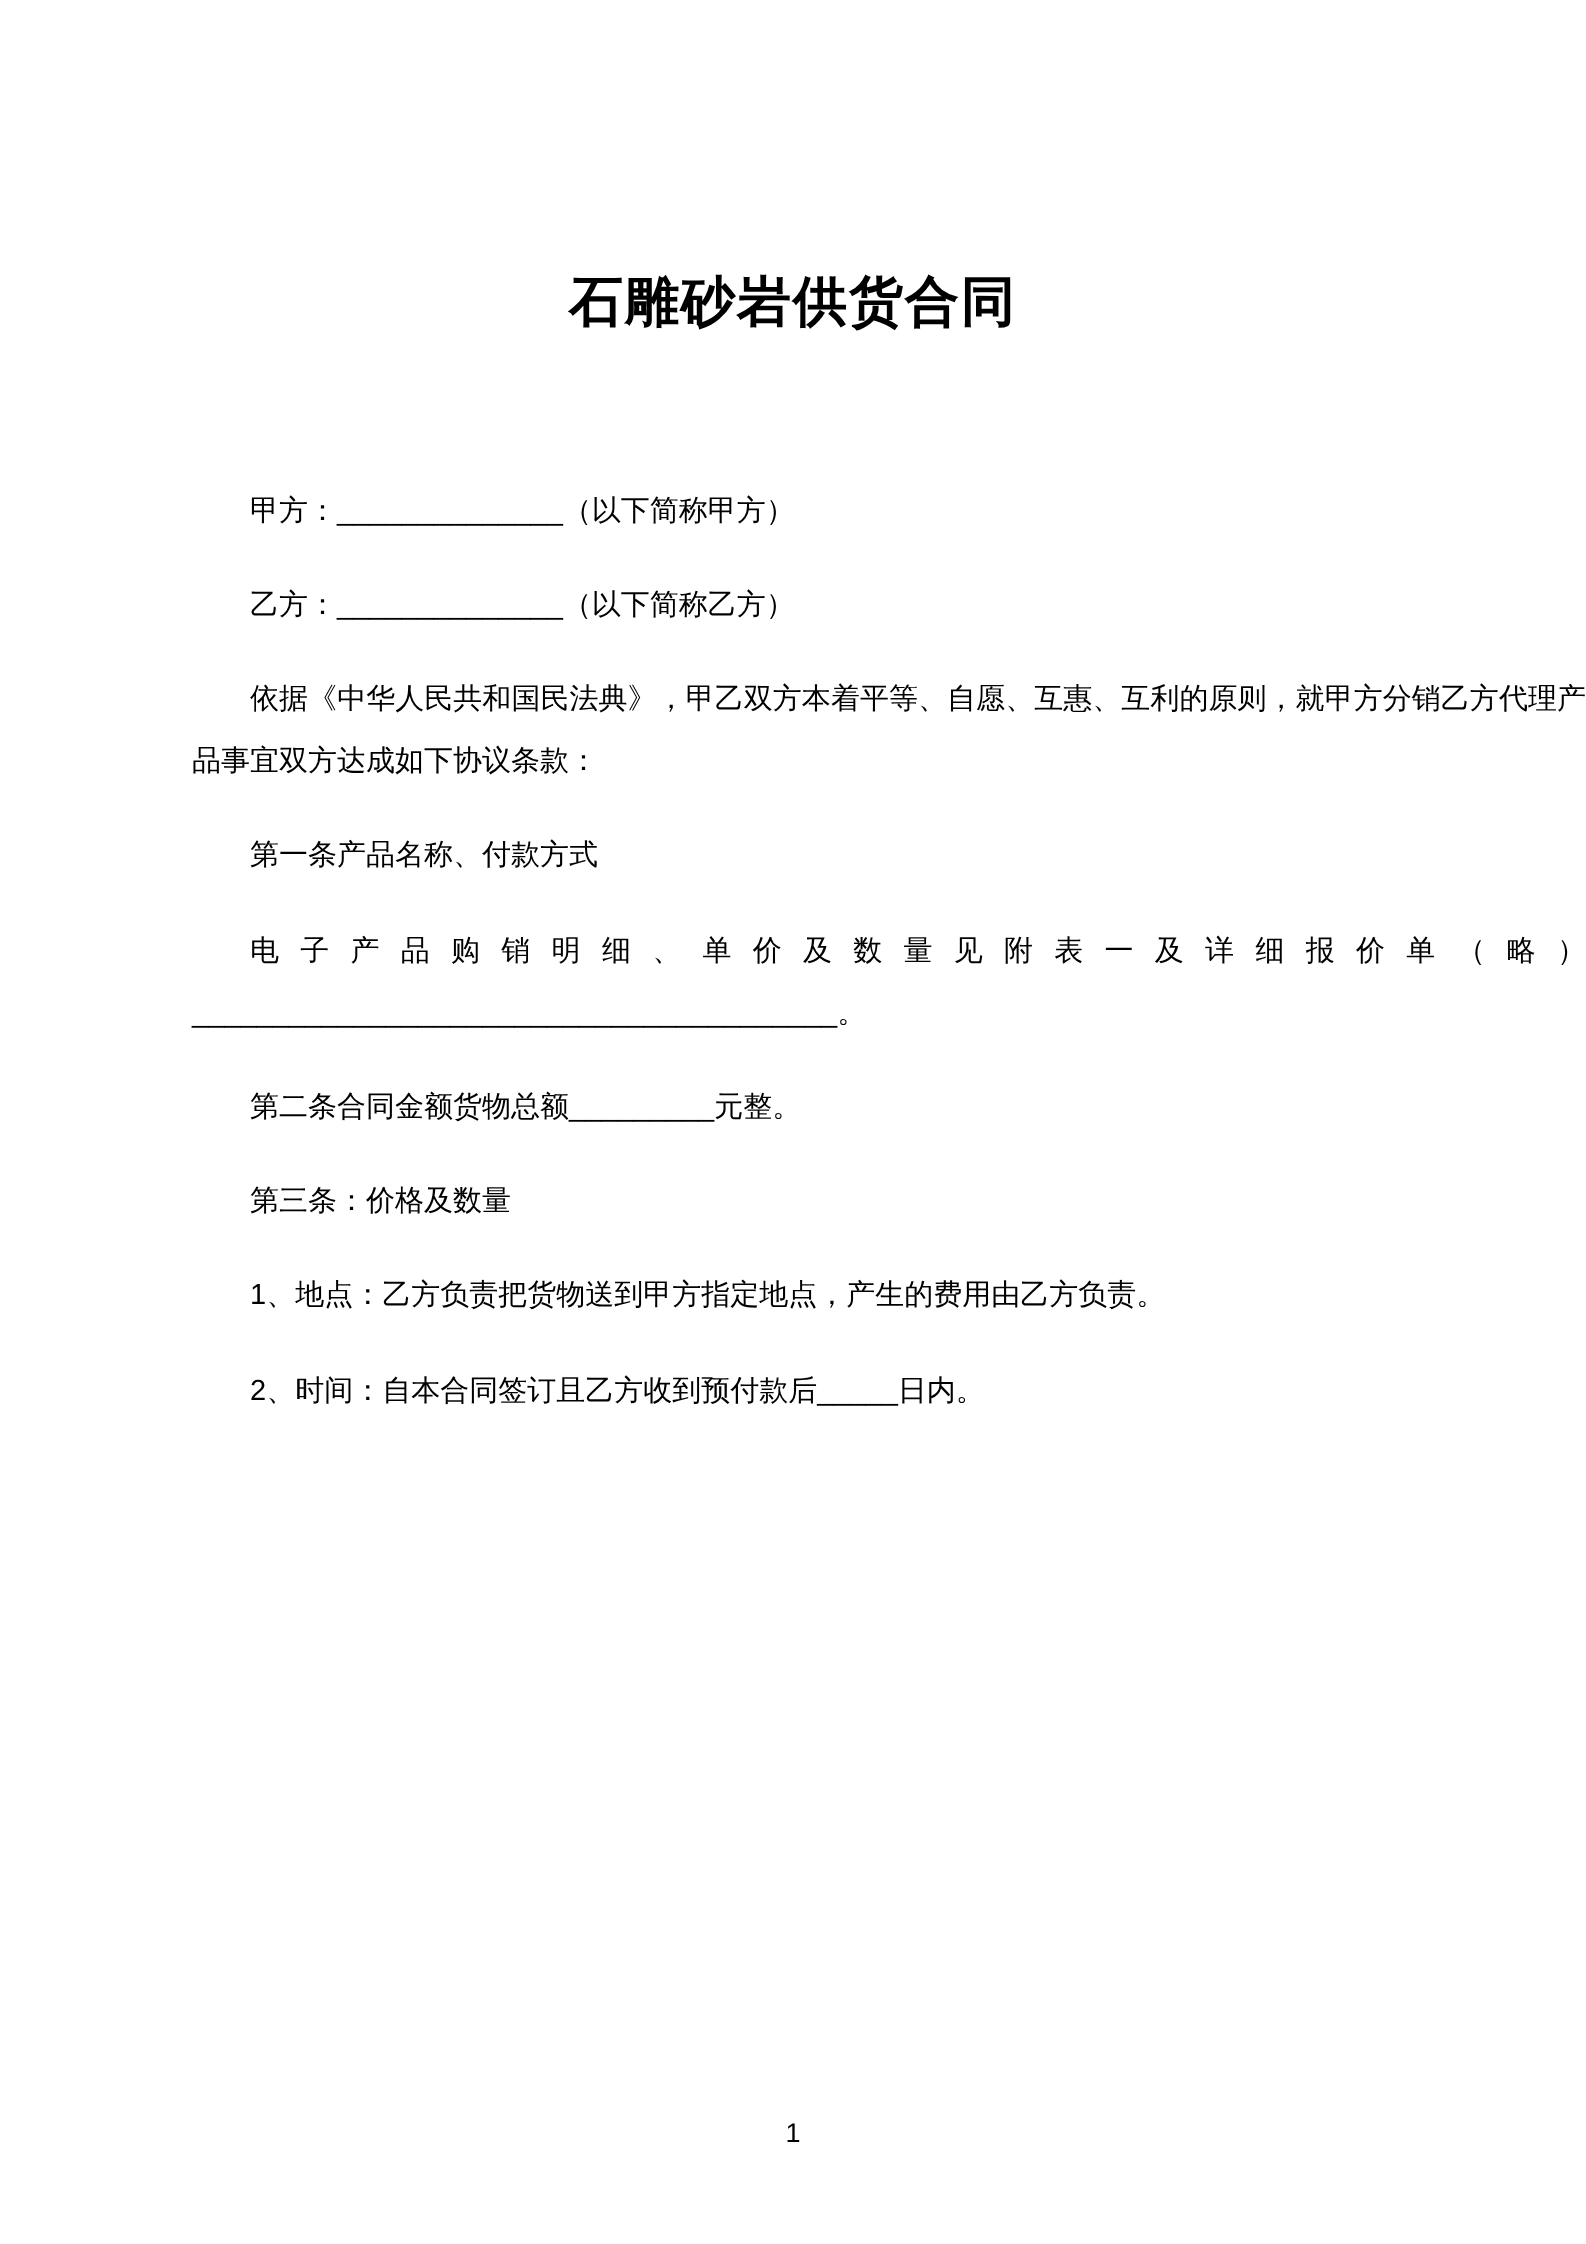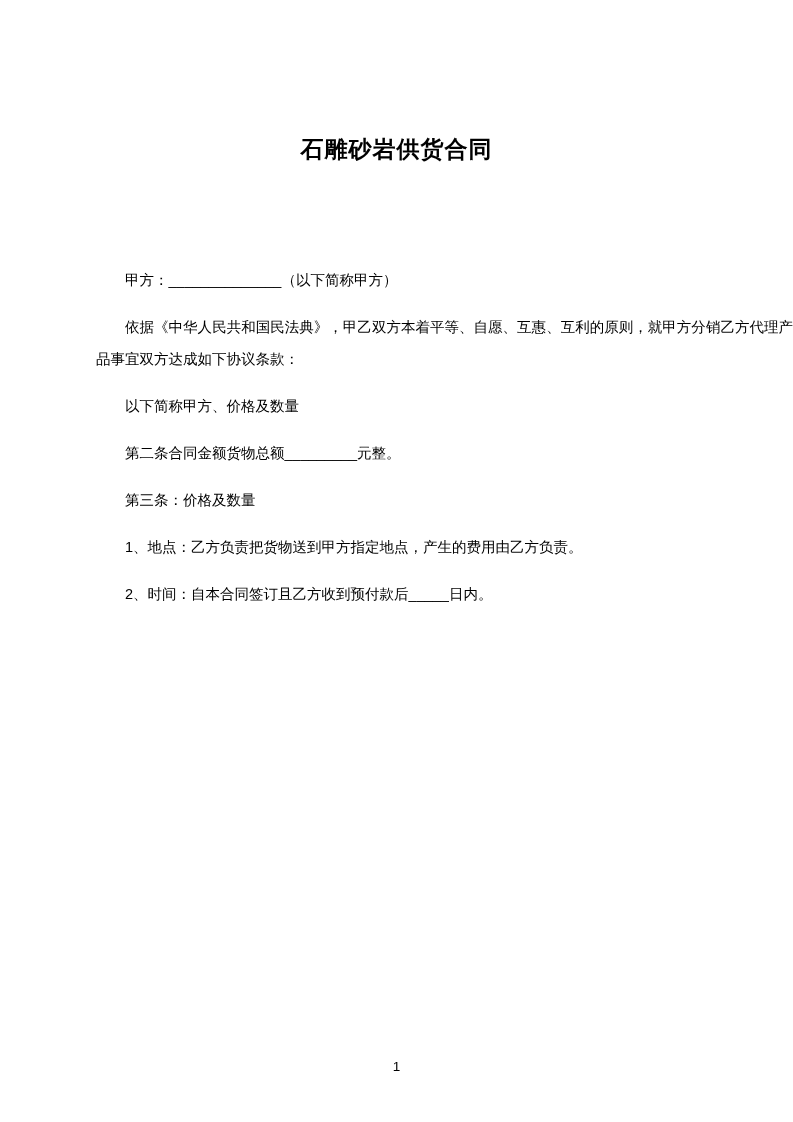--- a/index.html
+++ b/index.html
@@ -17,29 +17,29 @@
   }
   .page {
     width: 793px;
     height: 1122px;
     box-sizing: border-box;
     padding: 0;
     position: relative;
   }
   .doc-title {
     text-align: center;
-    font-size: 23px;
+    font-size: 27px;
     font-weight: bold;
     letter-spacing: 1px;
     margin: 0;
     padding-top: 133px;
     line-height: 1.4;
   }
   .body-block {
-    margin-top: 100px;
+    margin-top: 70px;
     padding-left: 96px;
   }
   p.para {
     font-size: 14.5px;
     line-height: 2.15;
     margin: 0 0 16px 0;
     text-align: justify;
     text-justify: inter-ideograph;
   }
   p.indent {
@@ -56,22 +56,24 @@
 </style>
 </head>
 <body>
 
 <div class="page">
 
   <h1 class="doc-title">石雕砂岩供货合同</h1>
 
   <div class="body-block">
     <p class="para indent">甲方：______________（以下简称甲方）</p>
+    <p class="para indent">乙方：______________（以下简称乙方）</p>
     <p class="para indent">依据《中华人民共和国民法典》，甲乙双方本着平等、自愿、互惠、互利的原则，就甲方分销乙方代理产品事宜双方达成如下协议条款：</p>
-    <p class="para indent">以下简称甲方、价格及数量</p>
+    <p class="para indent">第一条产品名称、付款方式</p>
+    <p class="para indent">电子产品购销明细、单价及数量见附表一及详细报价单（略）________________________________________。</p>
     <p class="para indent">第二条合同金额货物总额_________元整。</p>
     <p class="para indent">第三条：价格及数量</p>
     <p class="para indent">1、地点：乙方负责把货物送到甲方指定地点，产生的费用由乙方负责。</p>
     <p class="para indent">2、时间：自本合同签订且乙方收到预付款后_____日内。</p>
   </div>
 
   <div class="page-number">1</div>
 
 </div>
 

